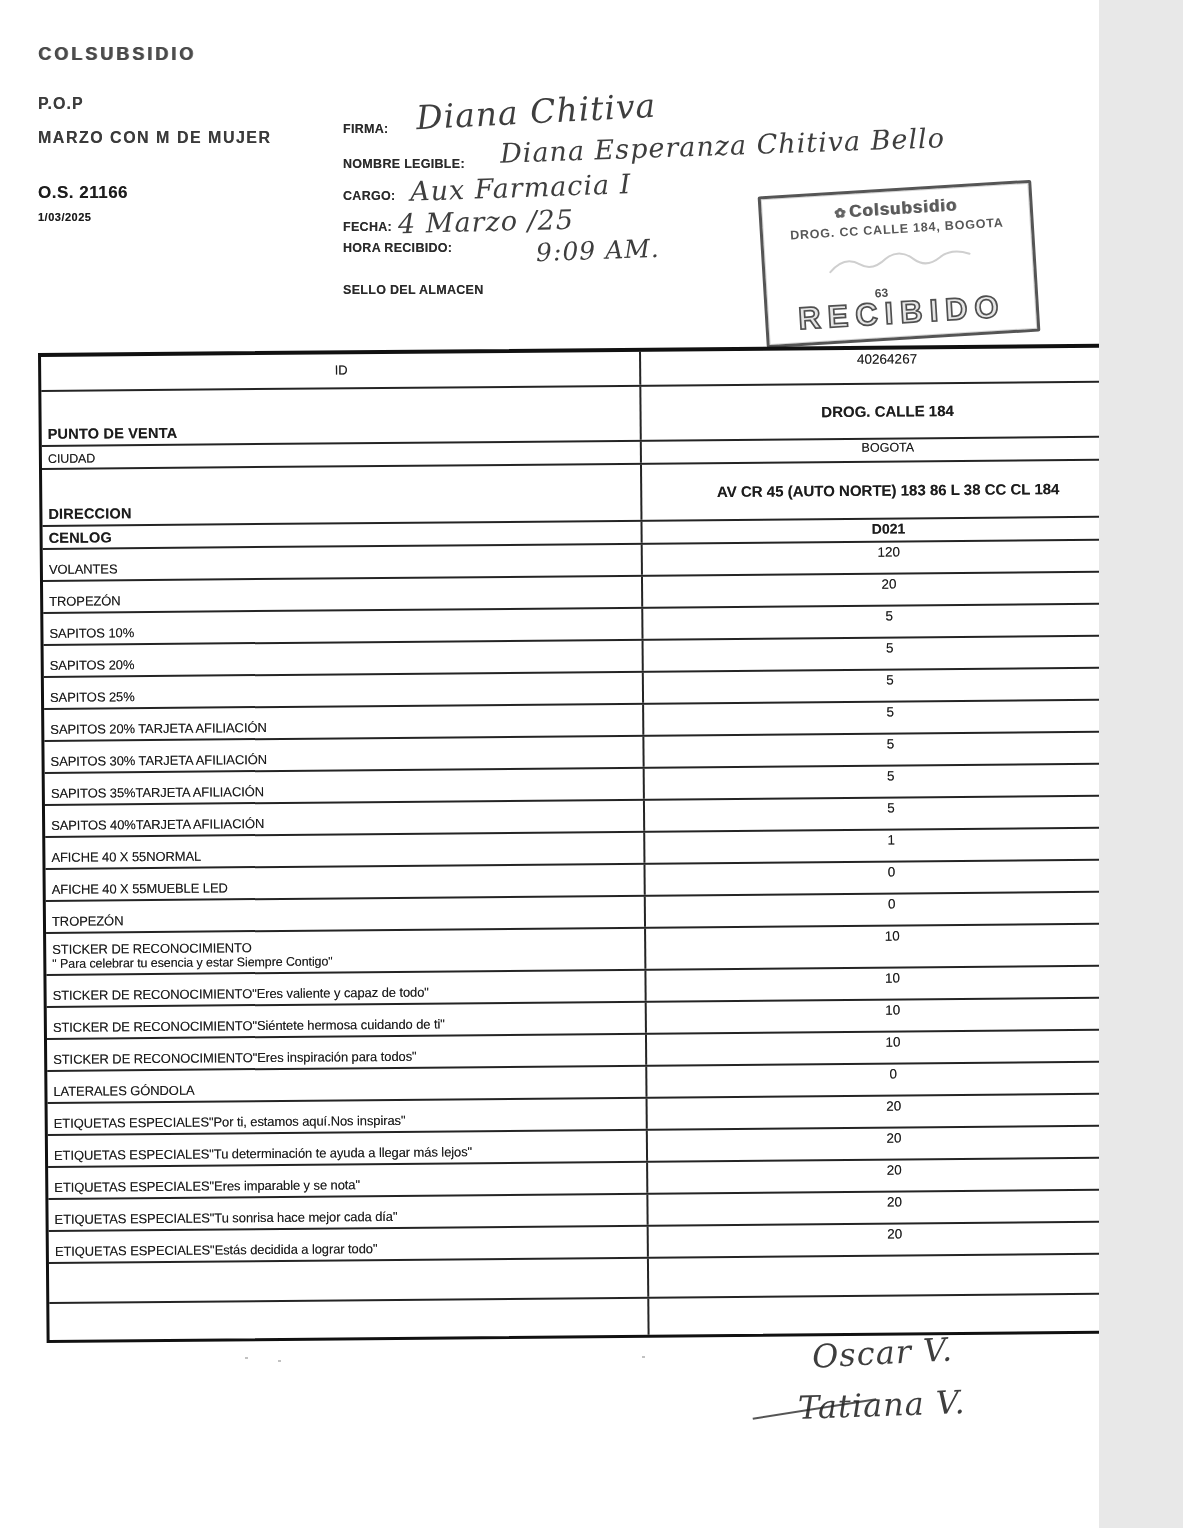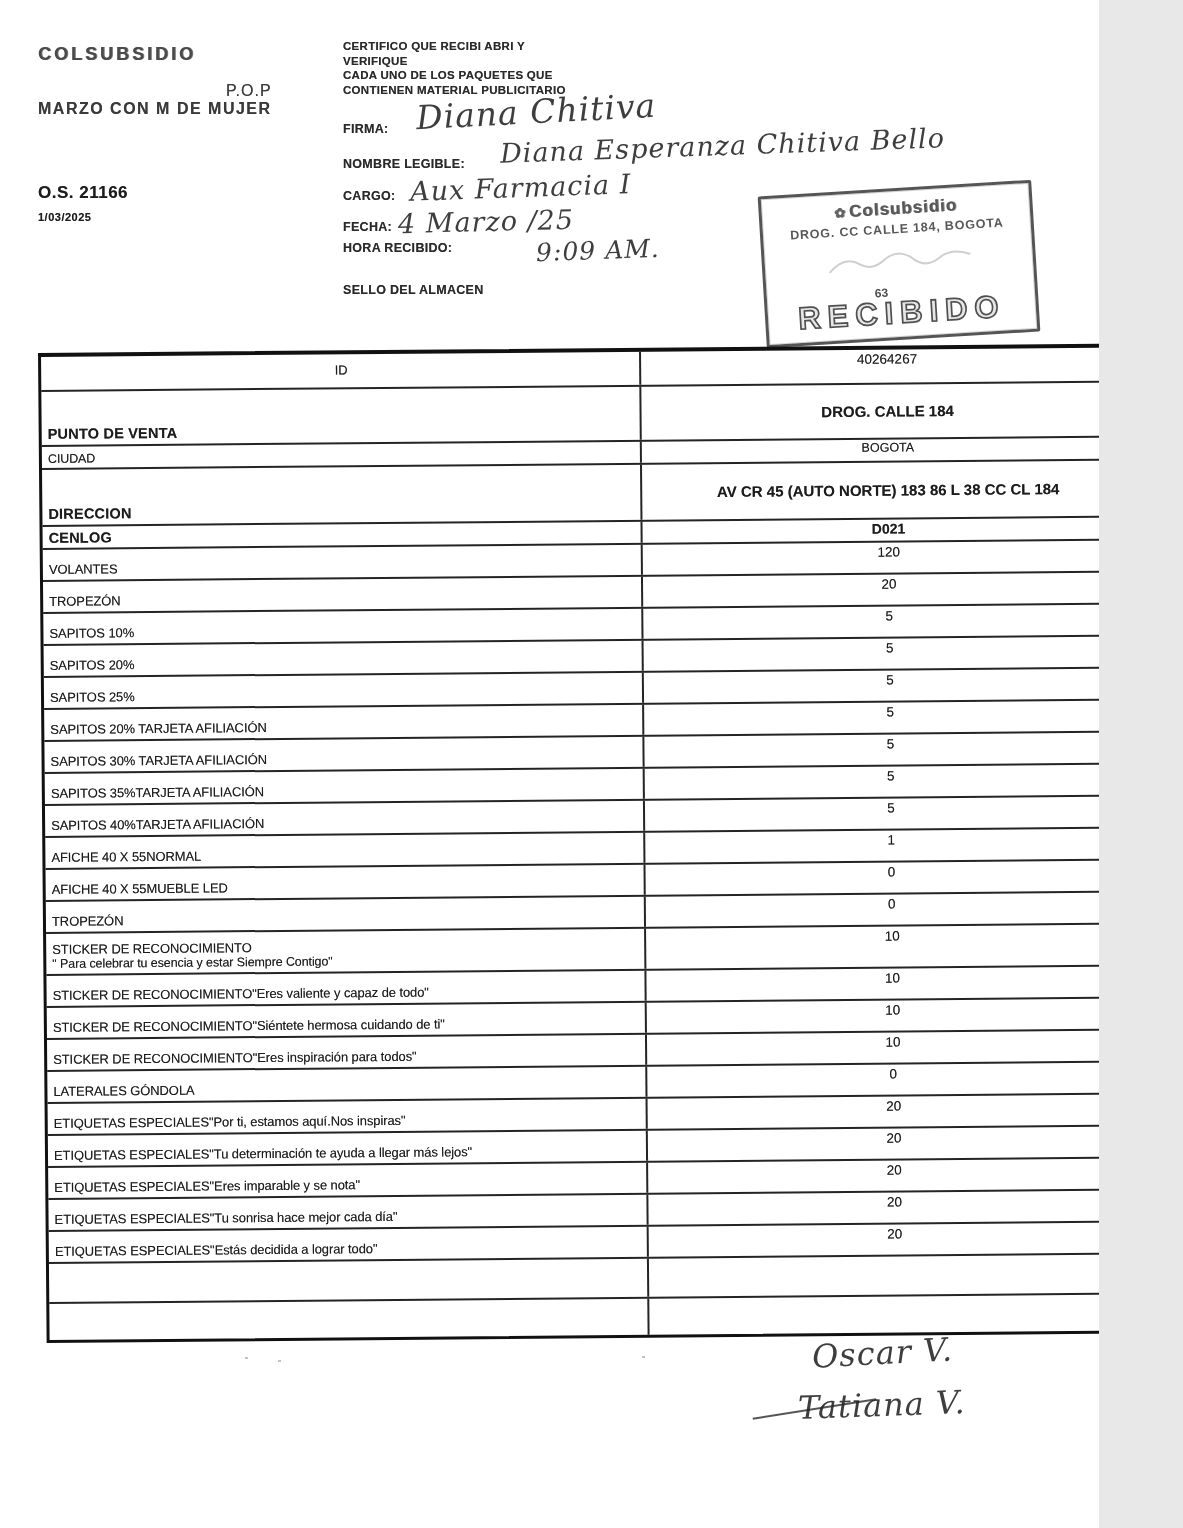--- a/index.html
+++ b/index.html
@@ -9,22 +9,22 @@
     background:#ffffff; overflow:hidden;
     font-family:"Liberation Sans", sans-serif;
     color:#1c1c1c;
   }
   .print { text-shadow:0 0 .5px rgba(20,20,20,.55); }
 
   
   .brand-block { position:absolute; left:38px; top:44px; }
   .brand-company { font-size:18px; font-weight:bold; letter-spacing:3px; color:#4a4a4a;
                    text-shadow:1px 0 0 #777; }
-  .brand-program { font-size:16px; font-weight:normal; color:#3c3c3c; margin-top:17px; letter-spacing:1px;text-align:right;}
-  .brand-campaign { font-size:16px; font-weight:bold; color:#3a3a3a; margin-top:0; letter-spacing:1.5px;}
+  .brand-program { font-size:16px; font-weight:bold; color:#3c3c3c; margin-top:30px; letter-spacing:1px;}
+  .brand-campaign { font-size:16px; font-weight:bold; color:#3a3a3a; margin-top:16px; letter-spacing:1.5px;}
   .os-block { position:absolute; left:38px; top:183px; }
   .os-number { font-size:17px; font-weight:bold; letter-spacing:.5px;}
   .os-date { font-size:11px; font-weight:bold; margin-top:8px; letter-spacing:.5px;}
 
   
   .cert-block { position:absolute; left:343px; top:39px; font-size:11.5px; font-weight:bold;
                 line-height:14.5px; letter-spacing:.3px; color:#2a2a2a; }
   .field-row { position:absolute; left:343px; font-size:12.5px; font-weight:bold; color:#2a2a2a;
                letter-spacing:.3px; }
 
@@ -101,26 +101,20 @@
   <div class="brand-block print">
     <div class="brand-company">COLSUBSIDIO</div>
     <div class="brand-program">P.O.P</div>
     <div class="brand-campaign">MARZO CON M DE MUJER</div>
   </div>
   <div class="os-block print">
     <div class="os-number">O.S. 21166</div>
     <div class="os-date">1/03/2025</div>
   </div>
 
-  <div class="cert-block print">
-    <div>CERTIFICO QUE RECIBI ABRI Y</div>
-    <div>VERIFIQUE</div>
-    <div>CADA UNO DE LOS PAQUETES QUE</div>
-    <div>CONTIENEN MATERIAL PUBLICITARIO</div>
-  </div>
 
   <div class="field-row print" style="top:122px">FIRMA:</div>
   <div class="field-row print" style="top:157px">NOMBRE LEGIBLE:</div>
   <div class="field-row print" style="top:189px">CARGO:</div>
   <div class="field-row print" style="top:220px">FECHA:</div>
   <div class="field-row print" style="top:241px">HORA RECIBIDO:</div>
   <div class="field-row print" style="top:283px">SELLO DEL ALMACEN</div>
 
   <div class="hand hand-firma">Diana Chitiva</div>
   <div class="hand hand-nombre">Diana Esperanza Chitiva Bello</div>

